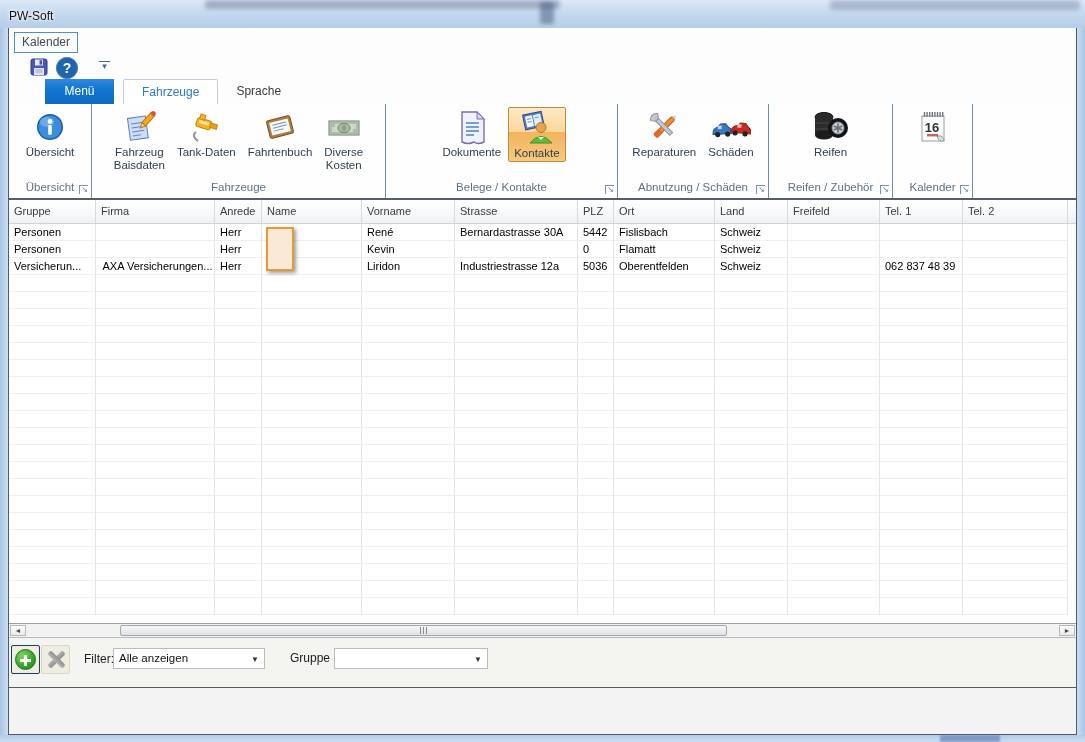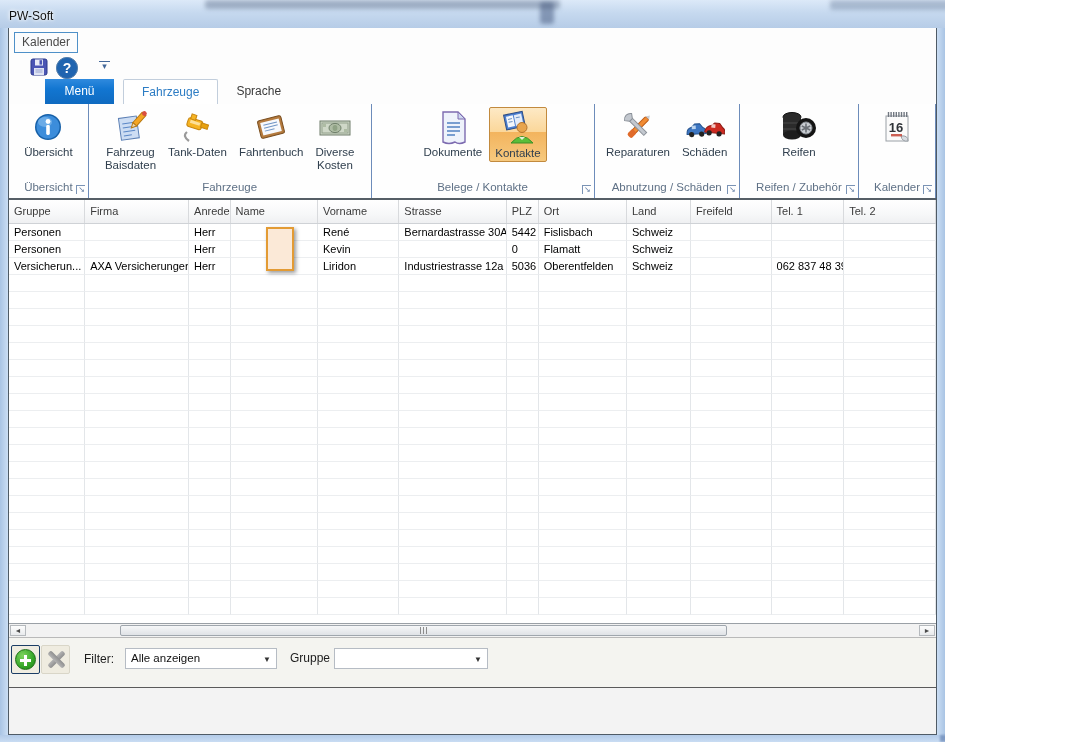--- a/index.html
+++ b/index.html
@@ -1,17 +1,17 @@
 <!DOCTYPE html>
 <html><head>
 <meta charset="utf-8">
 <style>
   * { margin:0; padding:0; box-sizing:border-box; }
   html,body { width:1085px; height:742px; font-family:"Liberation Sans", sans-serif; }
-  .window { position:relative; width:945px; height:742px; background:#bcd3ee; overflow:hidden; }
+  .window { position:relative; width:1085px; height:742px; background:#bcd3ee; overflow:hidden; }
 
   
   .titlebar { position:absolute; left:0; top:0; width:1085px; height:28px;
     background:linear-gradient(#dce9f8 0%, #c6d9ef 45%, #b6cce7 100%); }
   .smudge { position:absolute; border-radius:3px; filter:blur(2px); }
   .title-text { position:absolute; left:9px; top:9px; font-size:12px; color:#101010;
     text-shadow:0 0 5px #ffffff, 0 0 3px #ffffff; }
   .glass-left  { position:absolute; left:0; top:28px; width:8px;  bottom:0; background:linear-gradient(90deg,#a9c4e4,#cbdef4); }
   .glass-right { position:absolute; right:0; top:28px; width:8px; bottom:0; background:linear-gradient(90deg,#cbdef4,#a9c4e4); }
   .glass-bottom{ position:absolute; left:0; bottom:0; width:1085px; height:7px; background:linear-gradient(#b3cbe8,#c9dcf3); }
@@ -711,21 +711,21 @@
             <div class="bar-v"></div>
         </div>
       </div>
       <div class="btn-sq btn-del">
         <div class="xmark">
             <i></i>
             <i></i>
           </div>
       </div>
       <div class="f-label" style="left:75px; top:14px;">Filter:</div>
-      <div class="combo" style="left:116px; width:152px;">
+      <div class="combo" style="left:104px; width:152px;">
         <div class="val">Alle anzeigen</div>
         <div class="arr">▼</div>
       </div>
       <div class="f-label" style="left:281px; top:13px;">Gruppe</div>
       <div class="combo" style="left:325px; width:154px;">
         <div class="val"></div>
         <div class="arr">▼</div>
       </div>
     </div>
 

